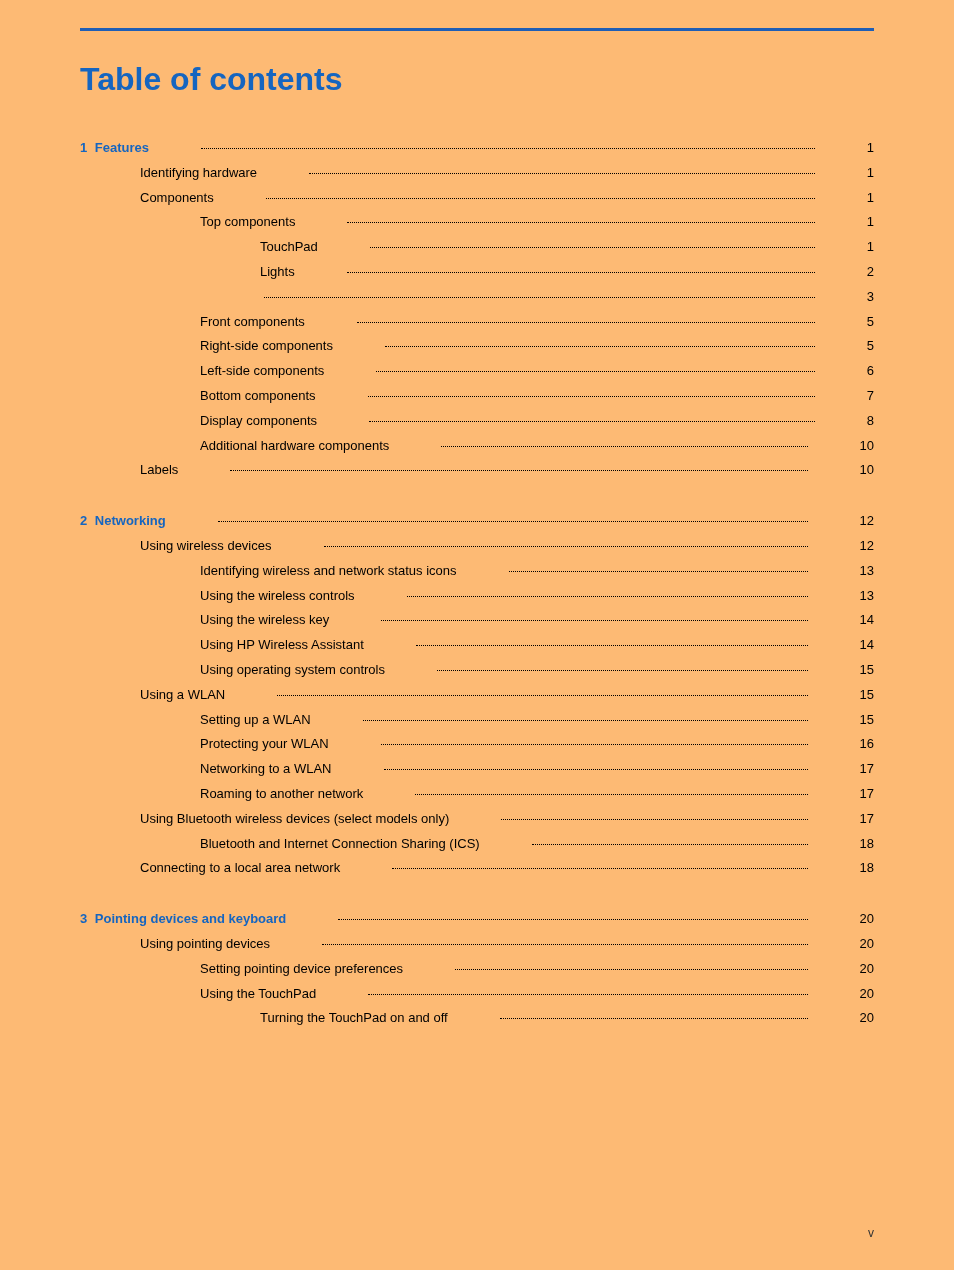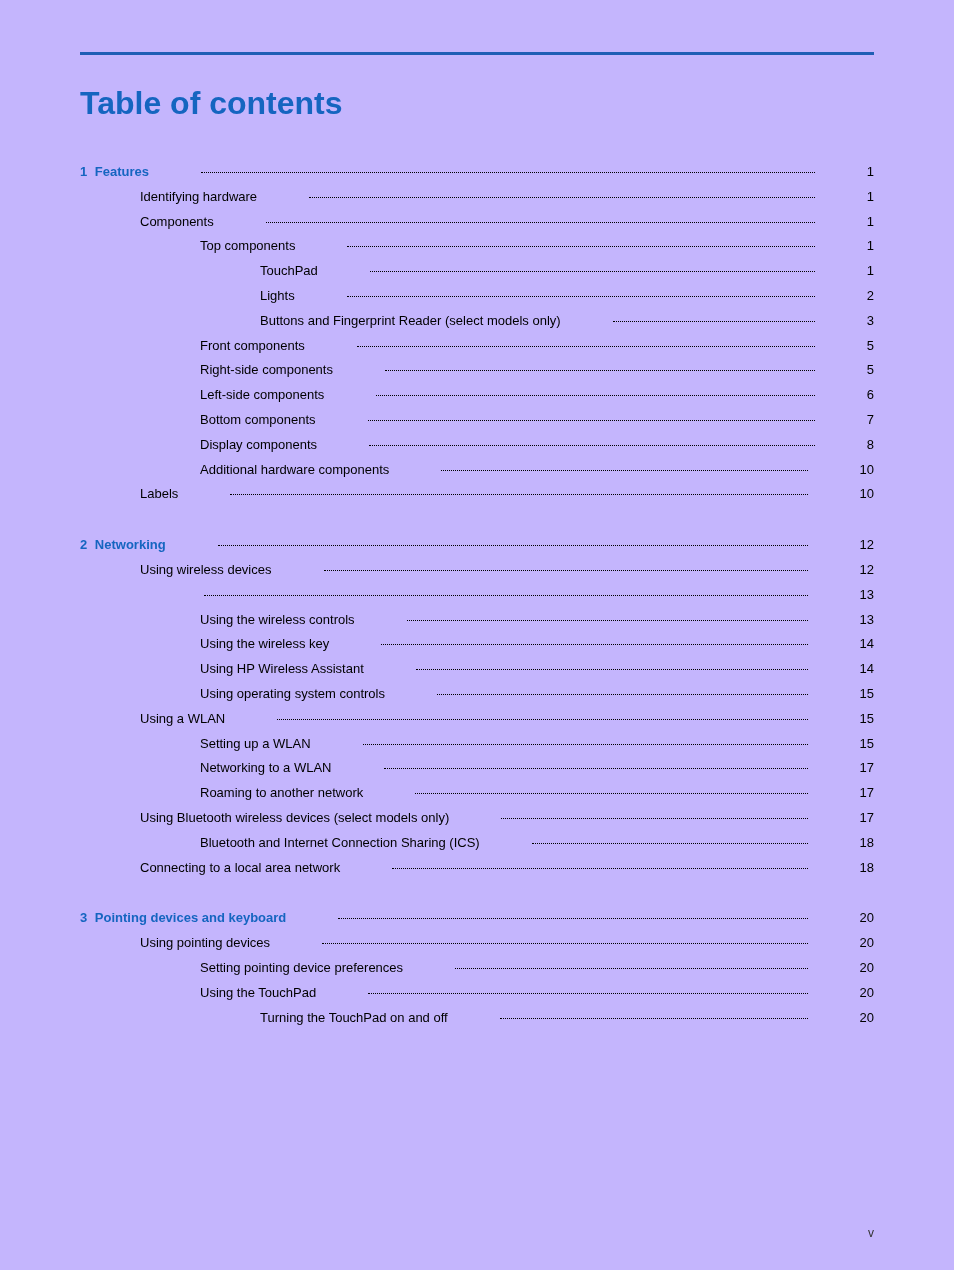--- a/index.html
+++ b/index.html
@@ -12,22 +12,22 @@
       font-family: Arial, sans-serif;
       font-size: 13px;
       color: #000000;
       width: 954px;
       min-height: 1270px;
       padding: 0;
     }
     .page-container {
       width: 954px;
       min-height: 1270px;
-      background: #c4b5fd;
-      padding: 52px 80px 60px 80px;
+      background: #fdba74;
+      padding: 28px 80px 60px 80px;
       position: relative;
     }
     .top-rule {
       height: 3px;
       background: linear-gradient(to right, #1f5eb5, #1f5eb5);
       margin-bottom: 30px;
     }
     .page-title {
       font-size: 32px;
       font-weight: bold;
@@ -118,21 +118,20 @@
           <span class="entry-text">TouchPad</span>
           <span class="dots"></span>
           <span class="page-num">1</span>
         </div>
         <div class="toc-entry level-4">
           <span class="entry-text">Lights</span>
           <span class="dots"></span>
           <span class="page-num">2</span>
         </div>
         <div class="toc-entry level-4">
-          <span class="entry-text">Buttons and Fingerprint Reader (select models only)</span>
           <span class="dots"></span>
           <span class="page-num">3</span>
         </div>
         <div class="toc-entry level-3">
           <span class="entry-text">Front components</span>
           <span class="dots"></span>
           <span class="page-num">5</span>
         </div>
         <div class="toc-entry level-3">
           <span class="entry-text">Right-side components</span>
@@ -170,20 +169,21 @@
           <span class="entry-text"><span class="chapter-num">2 </span><span class="chapter-link">Networking</span></span>
           <span class="dots"></span>
           <span class="page-num">12</span>
         </div>
         <div class="toc-entry level-2">
           <span class="entry-text">Using wireless devices</span>
           <span class="dots"></span>
           <span class="page-num">12</span>
         </div>
         <div class="toc-entry level-3">
+          <span class="entry-text">Identifying wireless and network status icons</span>
           <span class="dots"></span>
           <span class="page-num">13</span>
         </div>
         <div class="toc-entry level-3">
           <span class="entry-text">Using the wireless controls</span>
           <span class="dots"></span>
           <span class="page-num">13</span>
         </div>
         <div class="toc-entry level-3">
           <span class="entry-text">Using the wireless key</span>
@@ -202,20 +202,25 @@
         </div>
         <div class="toc-entry level-2">
           <span class="entry-text">Using a WLAN</span>
           <span class="dots"></span>
           <span class="page-num">15</span>
         </div>
         <div class="toc-entry level-3">
           <span class="entry-text">Setting up a WLAN</span>
           <span class="dots"></span>
           <span class="page-num">15</span>
+        </div>
+        <div class="toc-entry level-3">
+          <span class="entry-text">Protecting your WLAN</span>
+          <span class="dots"></span>
+          <span class="page-num">16</span>
         </div>
         <div class="toc-entry level-3">
           <span class="entry-text">Networking to a WLAN</span>
           <span class="dots"></span>
           <span class="page-num">17</span>
         </div>
         <div class="toc-entry level-3">
           <span class="entry-text">Roaming to another network</span>
           <span class="dots"></span>
           <span class="page-num">17</span>

